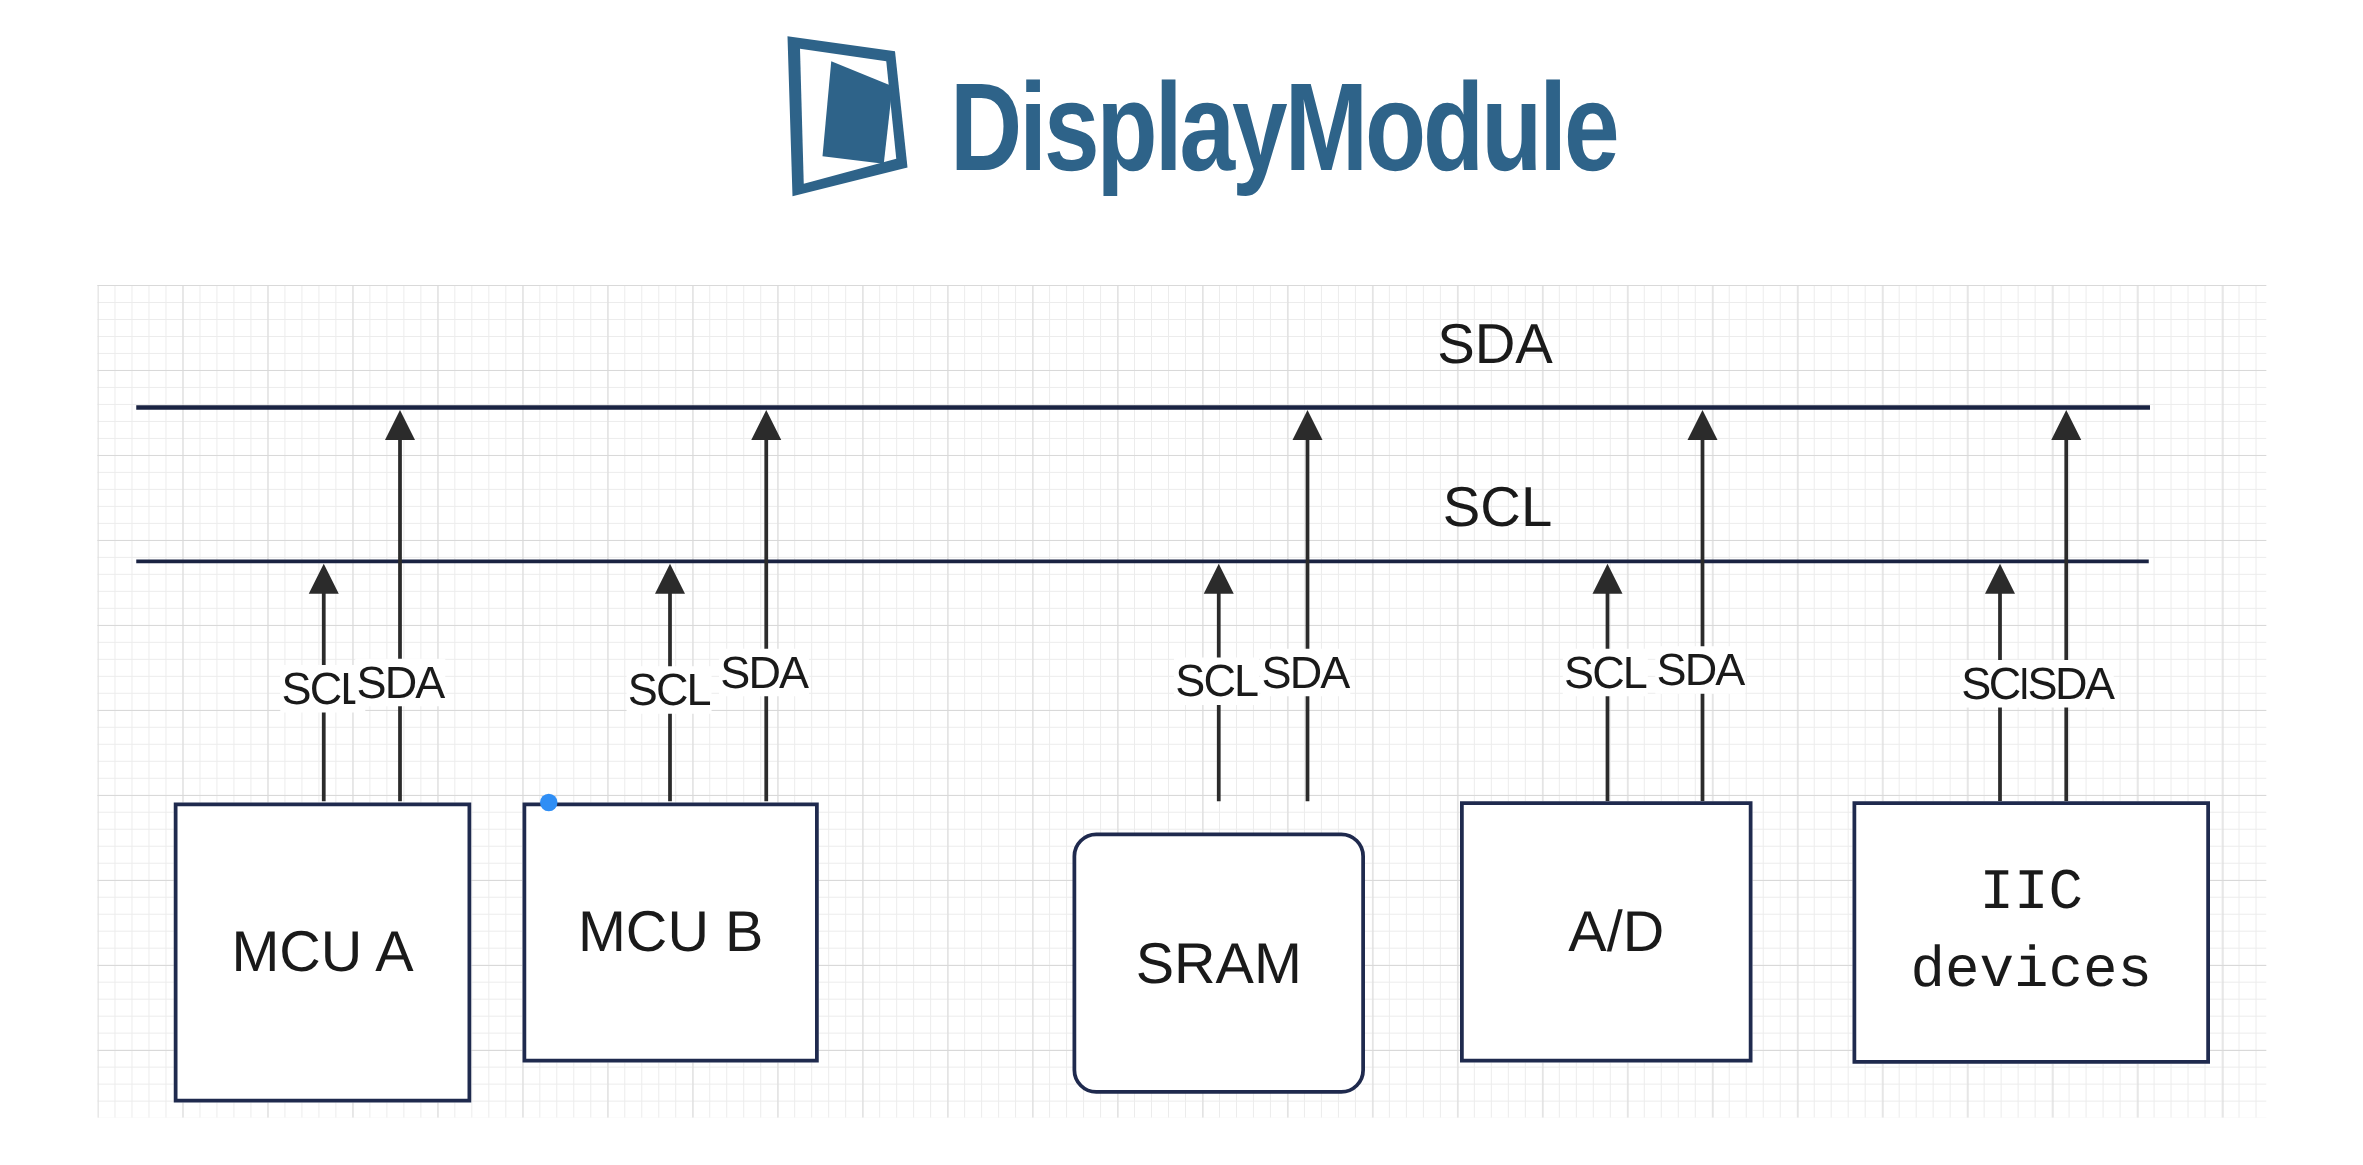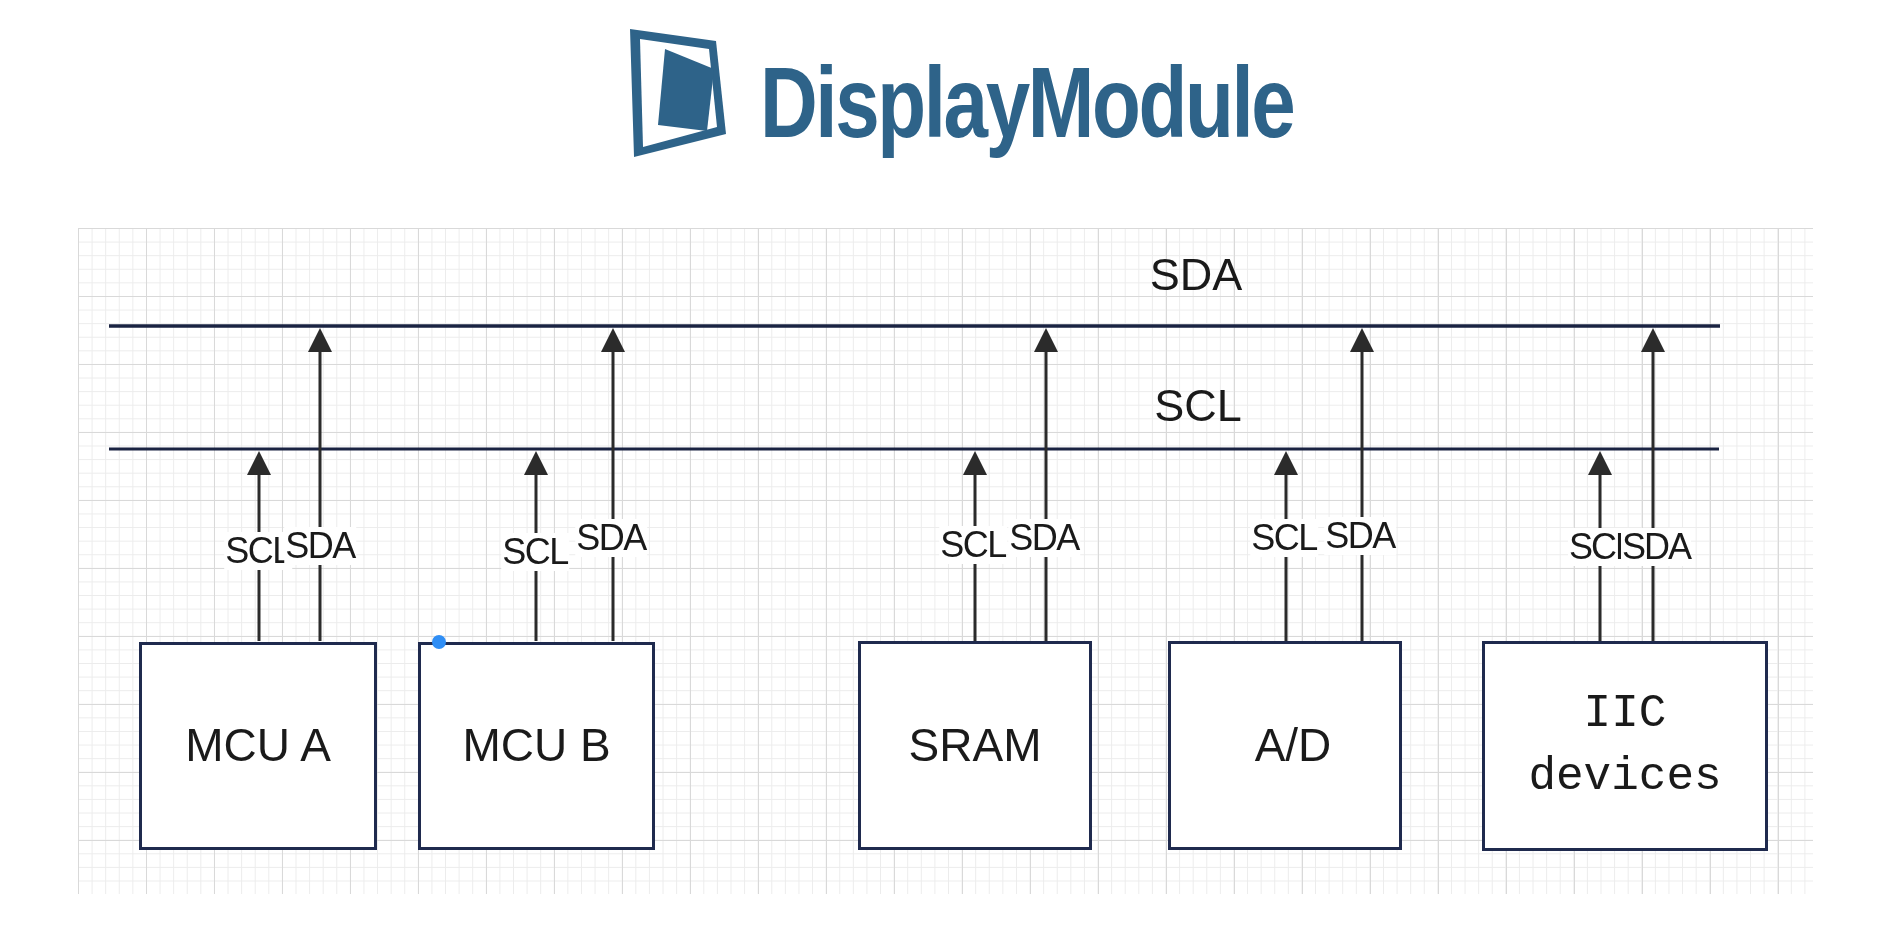--- a/index.html
+++ b/index.html
@@ -100,23 +100,23 @@
     text-align: center;
     font-size: 46px;
     color: #1a1a1a;
     z-index: 3;
   }
   .device .lbl {
     display: inline-block;
     max-width: 205px;
     line-height: 1.38;
   }
-  .device.mcu-a { left: 139px;  top: 642px; width: 238px; height: 208px; text-align: right; }
+  .device.mcu-a { left: 139px;  top: 642px; width: 238px; height: 240px; text-align: right; }
   .device.mcu-b { left: 418px;  top: 642px; width: 237px; height: 208px; align-items: center; }
-  .device.sram  { left: 858px;  top: 641px; width: 234px; height: 209px; }
+  .device.sram  { left: 858px;  top: 666px; width: 234px; height: 209px; border-radius: 19px; }
   .device.ad    { left: 1168px; top: 641px; width: 234px; height: 209px; padding-left: 16px; }
   .device.iic   { left: 1482px; top: 641px; width: 286px; height: 210px; font-family: Liberation Mono, monospace; }
 
   .selection-dot {
     position: absolute;
     left: 432px;
     top: 635px;
     width: 14px;
     height: 14px;
     border-radius: 50%;

